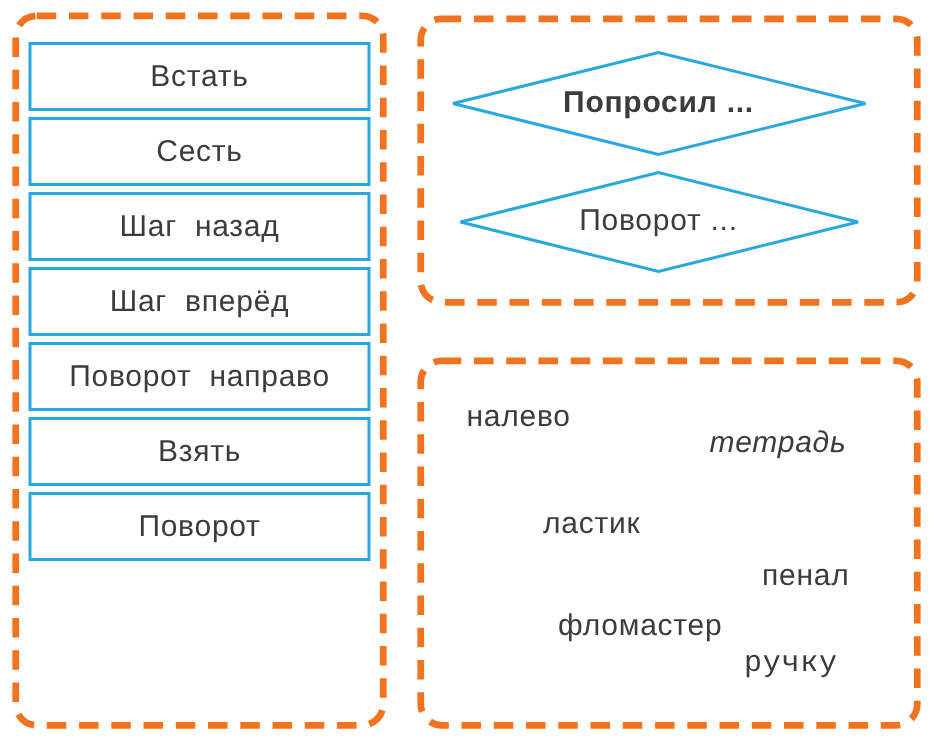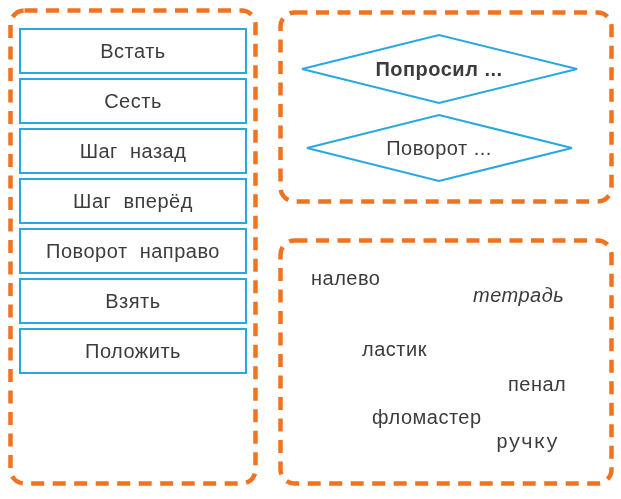--- a/index.html
+++ b/index.html
@@ -62,21 +62,21 @@
     <svg class="border-svg" width="250" height="478" viewBox="0 0 250 478">
       <rect x="2.5" y="2.5" width="245" height="473" rx="14" ry="14" fill="none" stroke="#F1731F" stroke-width="4.5" stroke-dasharray="13 8.5" stroke-linecap="butt"></rect>
     </svg>
     <div class="commands">
       <div class="cmd-box">Встать</div>
       <div class="cmd-box">Сесть</div>
       <div class="cmd-box">Шаг назад</div>
       <div class="cmd-box">Шаг вперёд</div>
       <div class="cmd-box">Поворот направо</div>
       <div class="cmd-box">Взять</div>
-      <div class="cmd-box">Положить</div>
+      <div class="cmd-box">Поворот</div>
     </div>
   </div>
 
   <div class="panel panel-tright">
     <svg class="border-svg" width="336" height="194" viewBox="0 0 336 194">
       <rect x="2.5" y="2.5" width="331" height="189" rx="14" ry="14" fill="none" stroke="#F1731F" stroke-width="4.5" stroke-dasharray="13 8.5" stroke-linecap="butt"></rect>
       <polygon points="24,59 161,25 299,59 161,93" fill="#ffffff" stroke="#29A8E0" stroke-width="2"></polygon>
       <polygon points="29,138 161,105 294,138 161,171" fill="#ffffff" stroke="#29A8E0" stroke-width="2"></polygon>
     </svg>
     <div class="diamond-label d1">Попросил ...</div>

